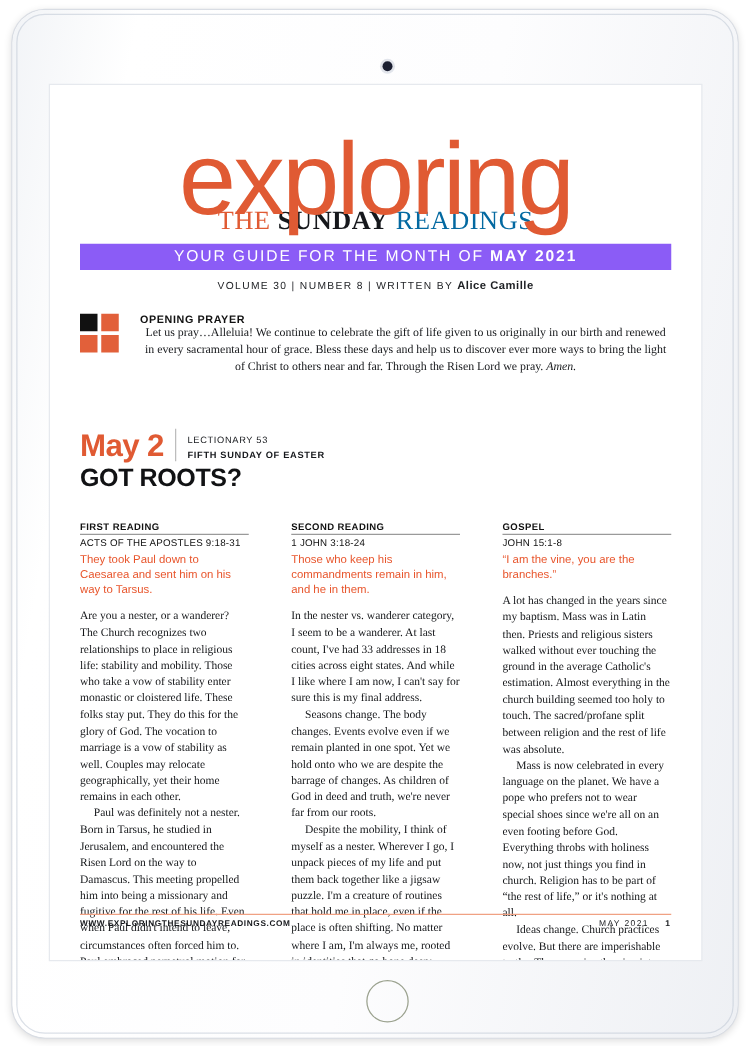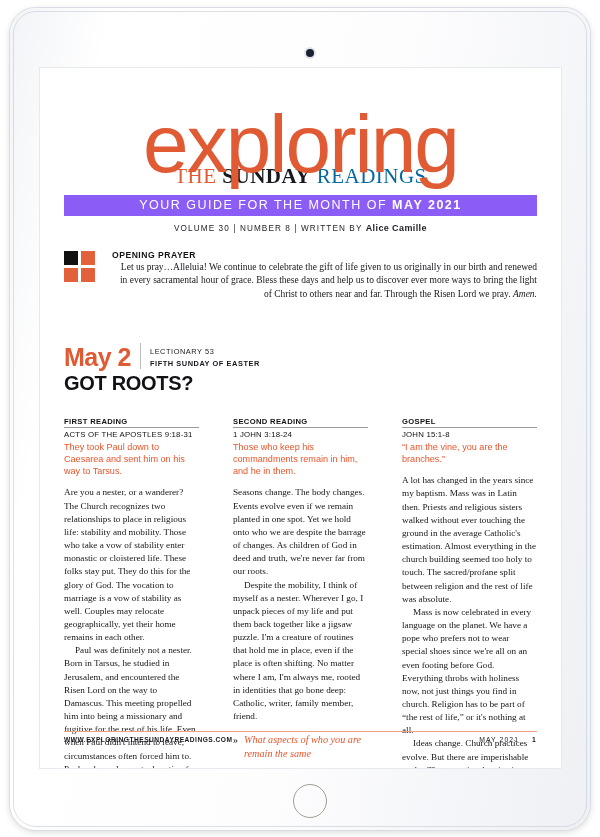--- a/index.html
+++ b/index.html
@@ -127,21 +127,21 @@
     font-size: 8.6px;
     letter-spacing: 0.5px;
     color: #111;
     margin-bottom: 1px;
   }
   .prayer-text {
     font-family: "Liberation Serif", serif;
     font-size: 9.5px;
     line-height: 1.42;
     color: #15171a;
-    text-align: right;
+    text-align: center;
   }
   .prayer-text .amen { font-style: italic; }
 
   
   .dateblock {
     margin-top: 18px;
     display: flex;
     align-items: flex-end;
     gap: 9px;
   }
@@ -324,20 +324,21 @@
             <span class="q-mark">»</span>
             <span class="q-text"><span class="q-bold">Are you more inclined to wander or stay put?</span><span class="q-orange"> How does your choice glorify God?</span></span>
           </div>
         </div>
 
         <div class="col">
           <div class="rd-label">SECOND READING</div>
           <div class="rd-cite">1 JOHN 3:18-24</div>
           <div class="rd-quote">Those who keep his commandments remain in him, and he in them.</div>
           <div class="body-text">
+            <p>In the nester vs. wanderer category, I seem to be a wanderer. At last count, I've had 33 addresses in 18 cities across eight states. And while I like where I am now, I can't say for sure this is my final address.</p>
             <p>Seasons change. The body changes. Events evolve even if we remain planted in one spot. Yet we hold onto who we are despite the barrage of changes. As children of God in deed and truth, we're never far from our roots.</p>
             <p>Despite the mobility, I think of myself as a nester. Wherever I go, I unpack pieces of my life and put them back together like a jigsaw puzzle. I'm a creature of routines that hold me in place, even if the place is often shifting. No matter where I am, I'm always me, rooted in identities that go bone deep: Catholic, writer, family member, friend.</p>
           </div>
           <div class="question">
             <span class="q-mark">»</span>
             <span class="q-text"><span class="q-orange">What aspects of who you are remain the same</span></span>
           </div>
         </div>
 
         <div class="col">

